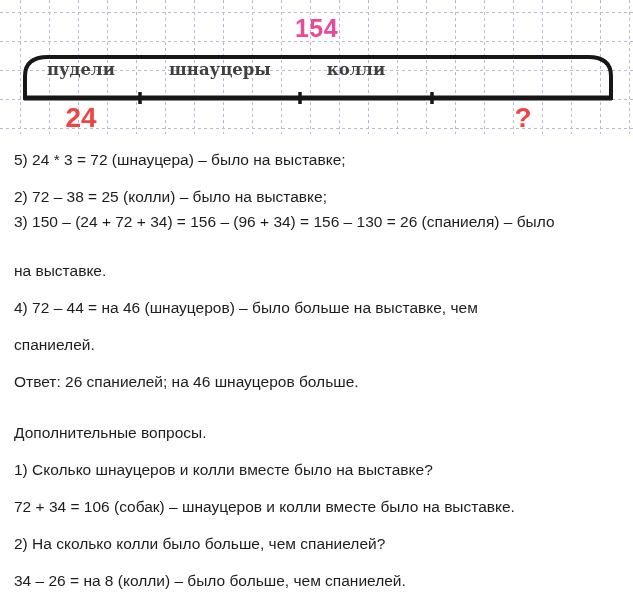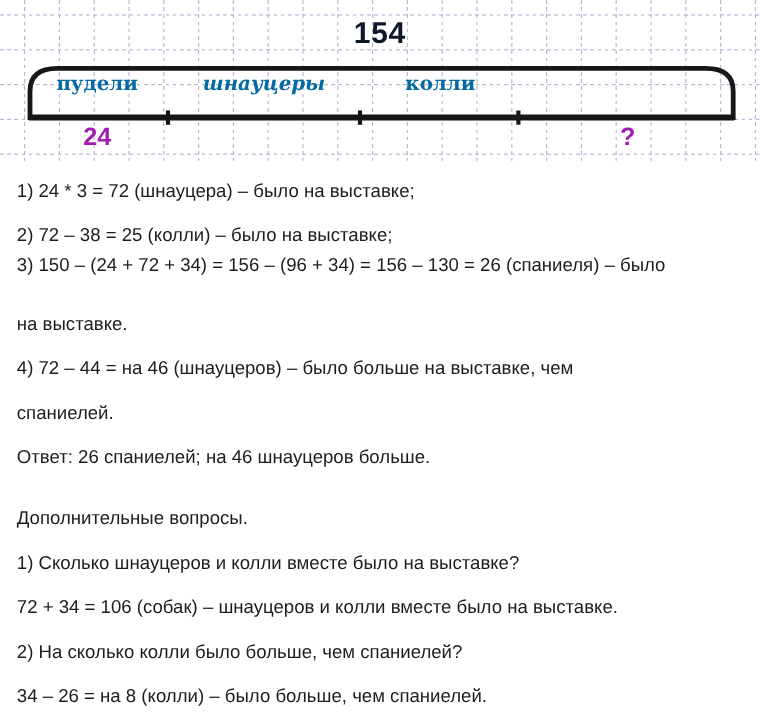--- a/index.html
+++ b/index.html
@@ -73,21 +73,21 @@
     );
   }
 
   
   #total-label {
     position: absolute;
     left: 0;
     top: 16px;
     width: 633px;
     text-align: center;
-    color: #0f172a;
+    color: #ec4899;
     font-weight: bold;
     font-size: 25px;
     font-family: "Liberation Sans", sans-serif;
     letter-spacing: 0.5px;
     line-height: 1;
   }
 
   
   #bracket {
     position: absolute;
@@ -104,33 +104,33 @@
   }
 
   
   .seg-label {
     position: absolute;
     top: 62px;
     text-align: center;
     font-family: "DejaVu Serif", "Liberation Serif", serif;
     font-weight: bold;
     font-size: 16.5px;
-    color: #0369a1;
+    color: #404040;
     white-space: nowrap;
     line-height: 1;
   }
 
   
   .seg-value {
     position: absolute;
     top: 104px;
     text-align: center;
-    color: #a21caf;
+    color: #ef4444;
     font-weight: bold;
-    font-size: 21px;
+    font-size: 28px;
     font-family: "Liberation Sans", sans-serif;
     white-space: nowrap;
     line-height: 1;
   }
 
   
   #solution {
     position: absolute;
     left: 0;
     top: 134px;
@@ -190,29 +190,29 @@
 
       <path d="M 2 44 L 590 44" stroke="#171717" stroke-width="5" stroke-linecap="butt"></path>
 
       <path d="M 118 38 L 118 50" stroke="#171717" stroke-width="3.5"></path>
       <path d="M 278 38 L 278 50" stroke="#171717" stroke-width="3.5"></path>
       <path d="M 410 38 L 410 50" stroke="#171717" stroke-width="3.5"></path>
     </svg>
   </div>
 
   <div class="seg-label" style="left:22px; width:118px;">пудели</div>
-  <div class="seg-label" style="left:140px; width:160px;font-style:italic;">шнауцеры</div>
-  <div class="seg-label" style="left:301px; width:132px;">колли</div>
+  <div class="seg-label" style="left:140px; width:160px;">шнауцеры</div>
+  <div class="seg-label" style="left:290px; width:132px;">колли</div>
 
   <div class="seg-value" style="left:22px; width:118px;">24</div>
   <div class="seg-value" style="left:432px; width:182px;">?</div>
 </div>
 
 <div id="solution">
-  <div class="sol-line" style="top:18px">1) 24 * 3 = 72 (шнауцера) – было на выставке;</div>
+  <div class="sol-line" style="top:18px">5) 24 * 3 = 72 (шнауцера) – было на выставке;</div>
   <div class="sol-line" style="top:55px">2) 72 – 38 = 25 (колли) – было на выставке;</div>
   <div class="sol-line" style="top:80px">3) 150 – (24 + 72 + 34) = 156 – (96 + 34) = 156 – 130 = 26 (спаниеля) – было</div>
   <div class="sol-line" style="top:129px">на выставке.</div>
   <div class="sol-line" style="top:166px">4) 72 – 44 = на 46 (шнауцеров) – было больше на выставке, чем</div>
   <div class="sol-line" style="top:203px">спаниелей.</div>
   <div class="sol-line" style="top:240px">Ответ: 26 спаниелей; на 46 шнауцеров больше.</div>
 
   <div class="sol-line" style="top:291px">Дополнительные вопросы.</div>
   <div class="sol-line" style="top:328px">1) Сколько шнауцеров и колли вместе было на выставке?</div>
   <div class="sol-line" style="top:365px">72 + 34 = 106 (собак) – шнауцеров и колли вместе было на выставке.</div>

